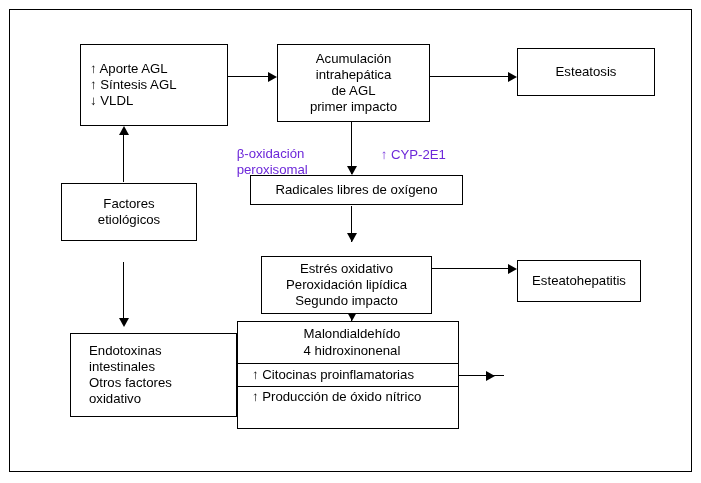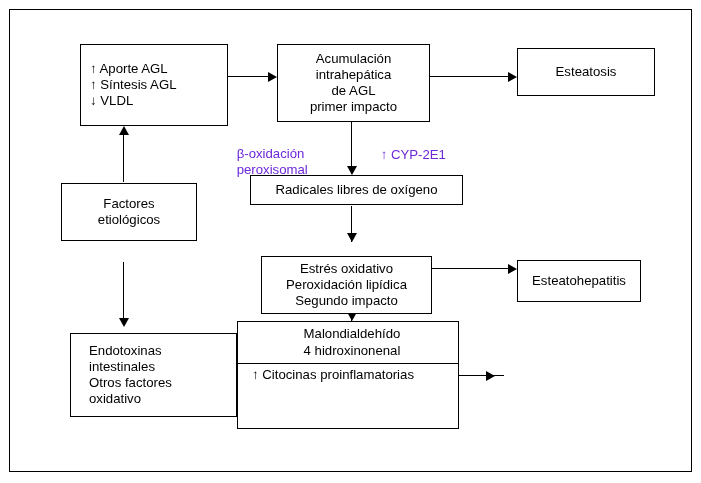--- a/index.html
+++ b/index.html
@@ -218,16 +218,19 @@
   </div>
 
   <div class="cellbox" style="left:237px; top:321px; width:222px; height:108px;">
     <div class="cell center" style="height:41px;">
       <span class="line">Malondialdehído</span>
       <span class="line">4 hidroxinonenal</span>
     </div>
     <div class="cell left" style="height:23px;">
       <span class="line">↑ Citocinas proinflamatorias</span>
     </div>
+    <div class="cell left" style="height:22px;">
+      <span class="line">↑ Producción de óxido nítrico</span>
+    </div>
   </div>
 
 
 </div>
 
 </body></html>

